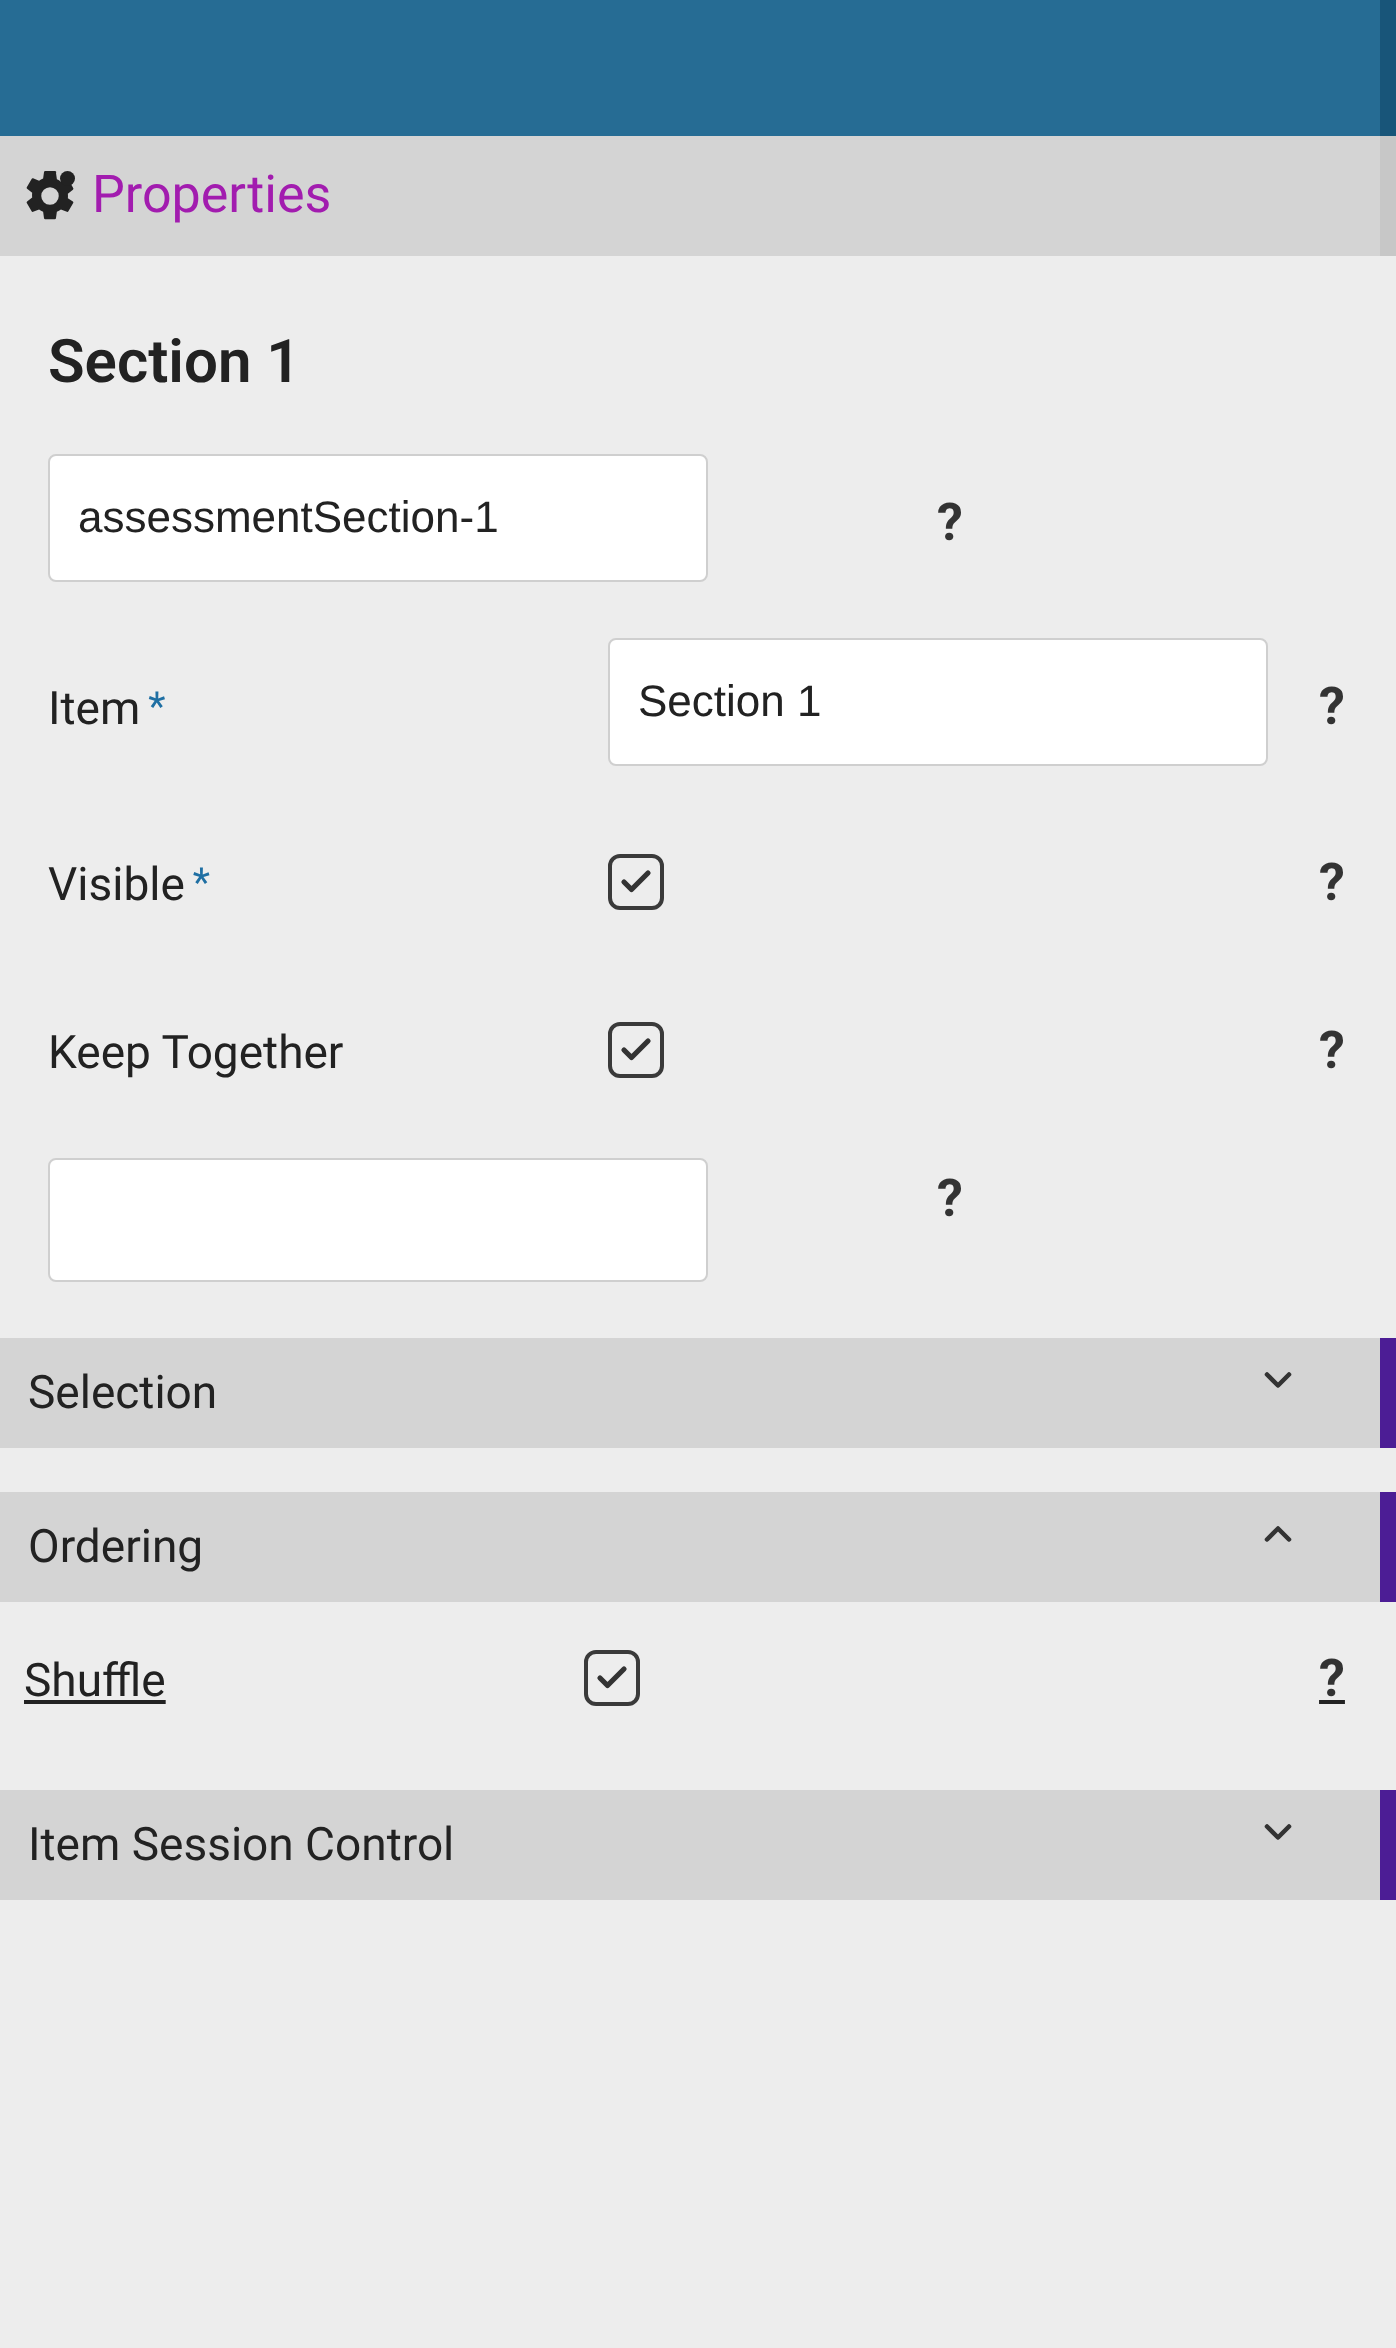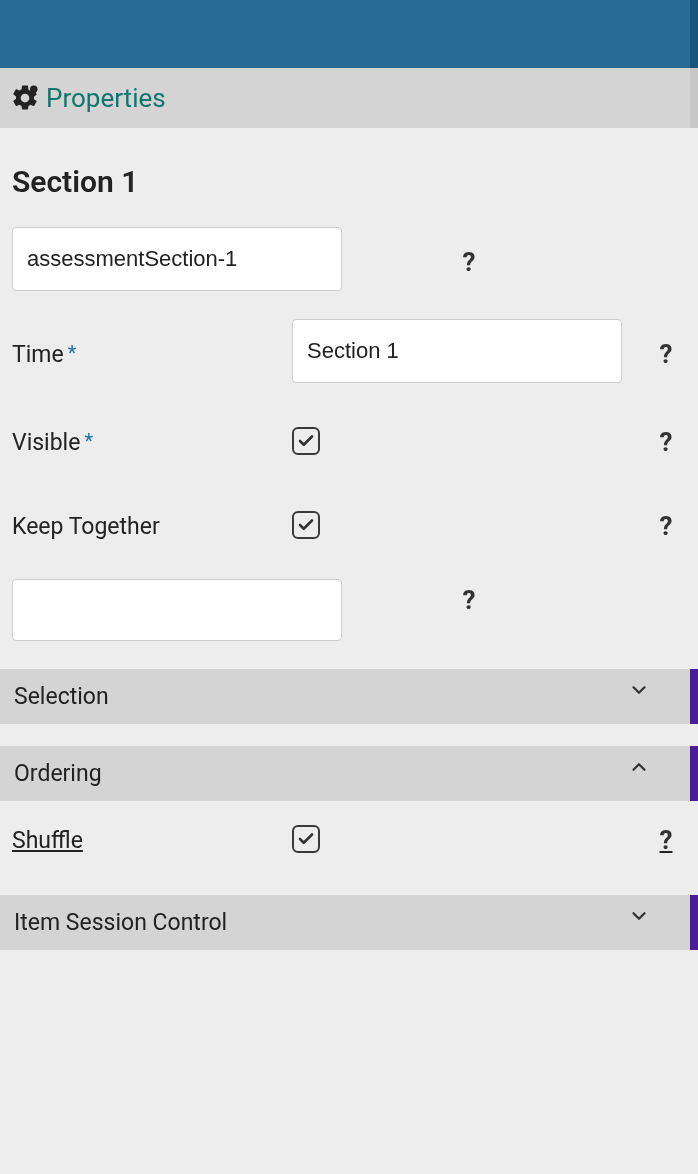--- a/index.html
+++ b/index.html
@@ -1,24 +1,24 @@
 <!DOCTYPE html>
 <html><head>
 <meta charset="utf-8">
 <style>
   * { box-sizing: border-box; margin: 0; padding: 0; }
   html, body { width: 698px; height: 1174px; font-family: -apple-system, "Segoe UI", Roboto, Helvetica, Arial, sans-serif; background: #ededed; color: #222; }
   .topbar { height: 68px; background: #266c94; border-right: 8px solid #185579; }
   .panel-header {
     height: 60px; background: #d4d4d4; display: flex; align-items: center;
-    padding: 0 10px; font-size: 26px; color: #0f766e;
+    padding: 0 10px; font-size: 26px; color: #a21caf;
     border-right: 8px solid #c7c7c7;
   }
   .panel-header .gear-icon { display:inline-flex; margin-right: 6px; }
-  .panel-body { padding: 24px 12px 0 12px; }
+  .panel-body { padding: 24px 12px 0 24px; }
   .section-title { font-size: 30px; font-weight: 600; margin: 12px 0 28px 0; color: #222; }
   .form-row {
     display: grid;
     grid-template-columns: 280px 1fr 40px;
     align-items: center;
     margin-bottom: 28px;
     min-height: 56px;
   }
   .form-row.tall { align-items: flex-start; }
   .form-row .label { font-size: 23px; color: #222; padding-top: 6px; }
@@ -68,21 +68,21 @@
 
   <div class="form-row">
     <div>
       <input class="text-input" type="text" value="assessmentSection-1" style="">
     </div>
     <div class="help-col">?</div>
   </div>
 
   <div class="form-row">
     <div class="label">
-      <span>Time</span><span class="required-star">*</span>
+      <span>Item</span><span class="required-star">*</span>
     </div>
     <div>
       <input class="text-input" type="text" value="Section 1" style="">
     </div>
     <div class="help-col">?</div>
   </div>
 
   <div class="form-row">
     <div class="label">
       <span>Visible</span><span class="required-star">*</span>

